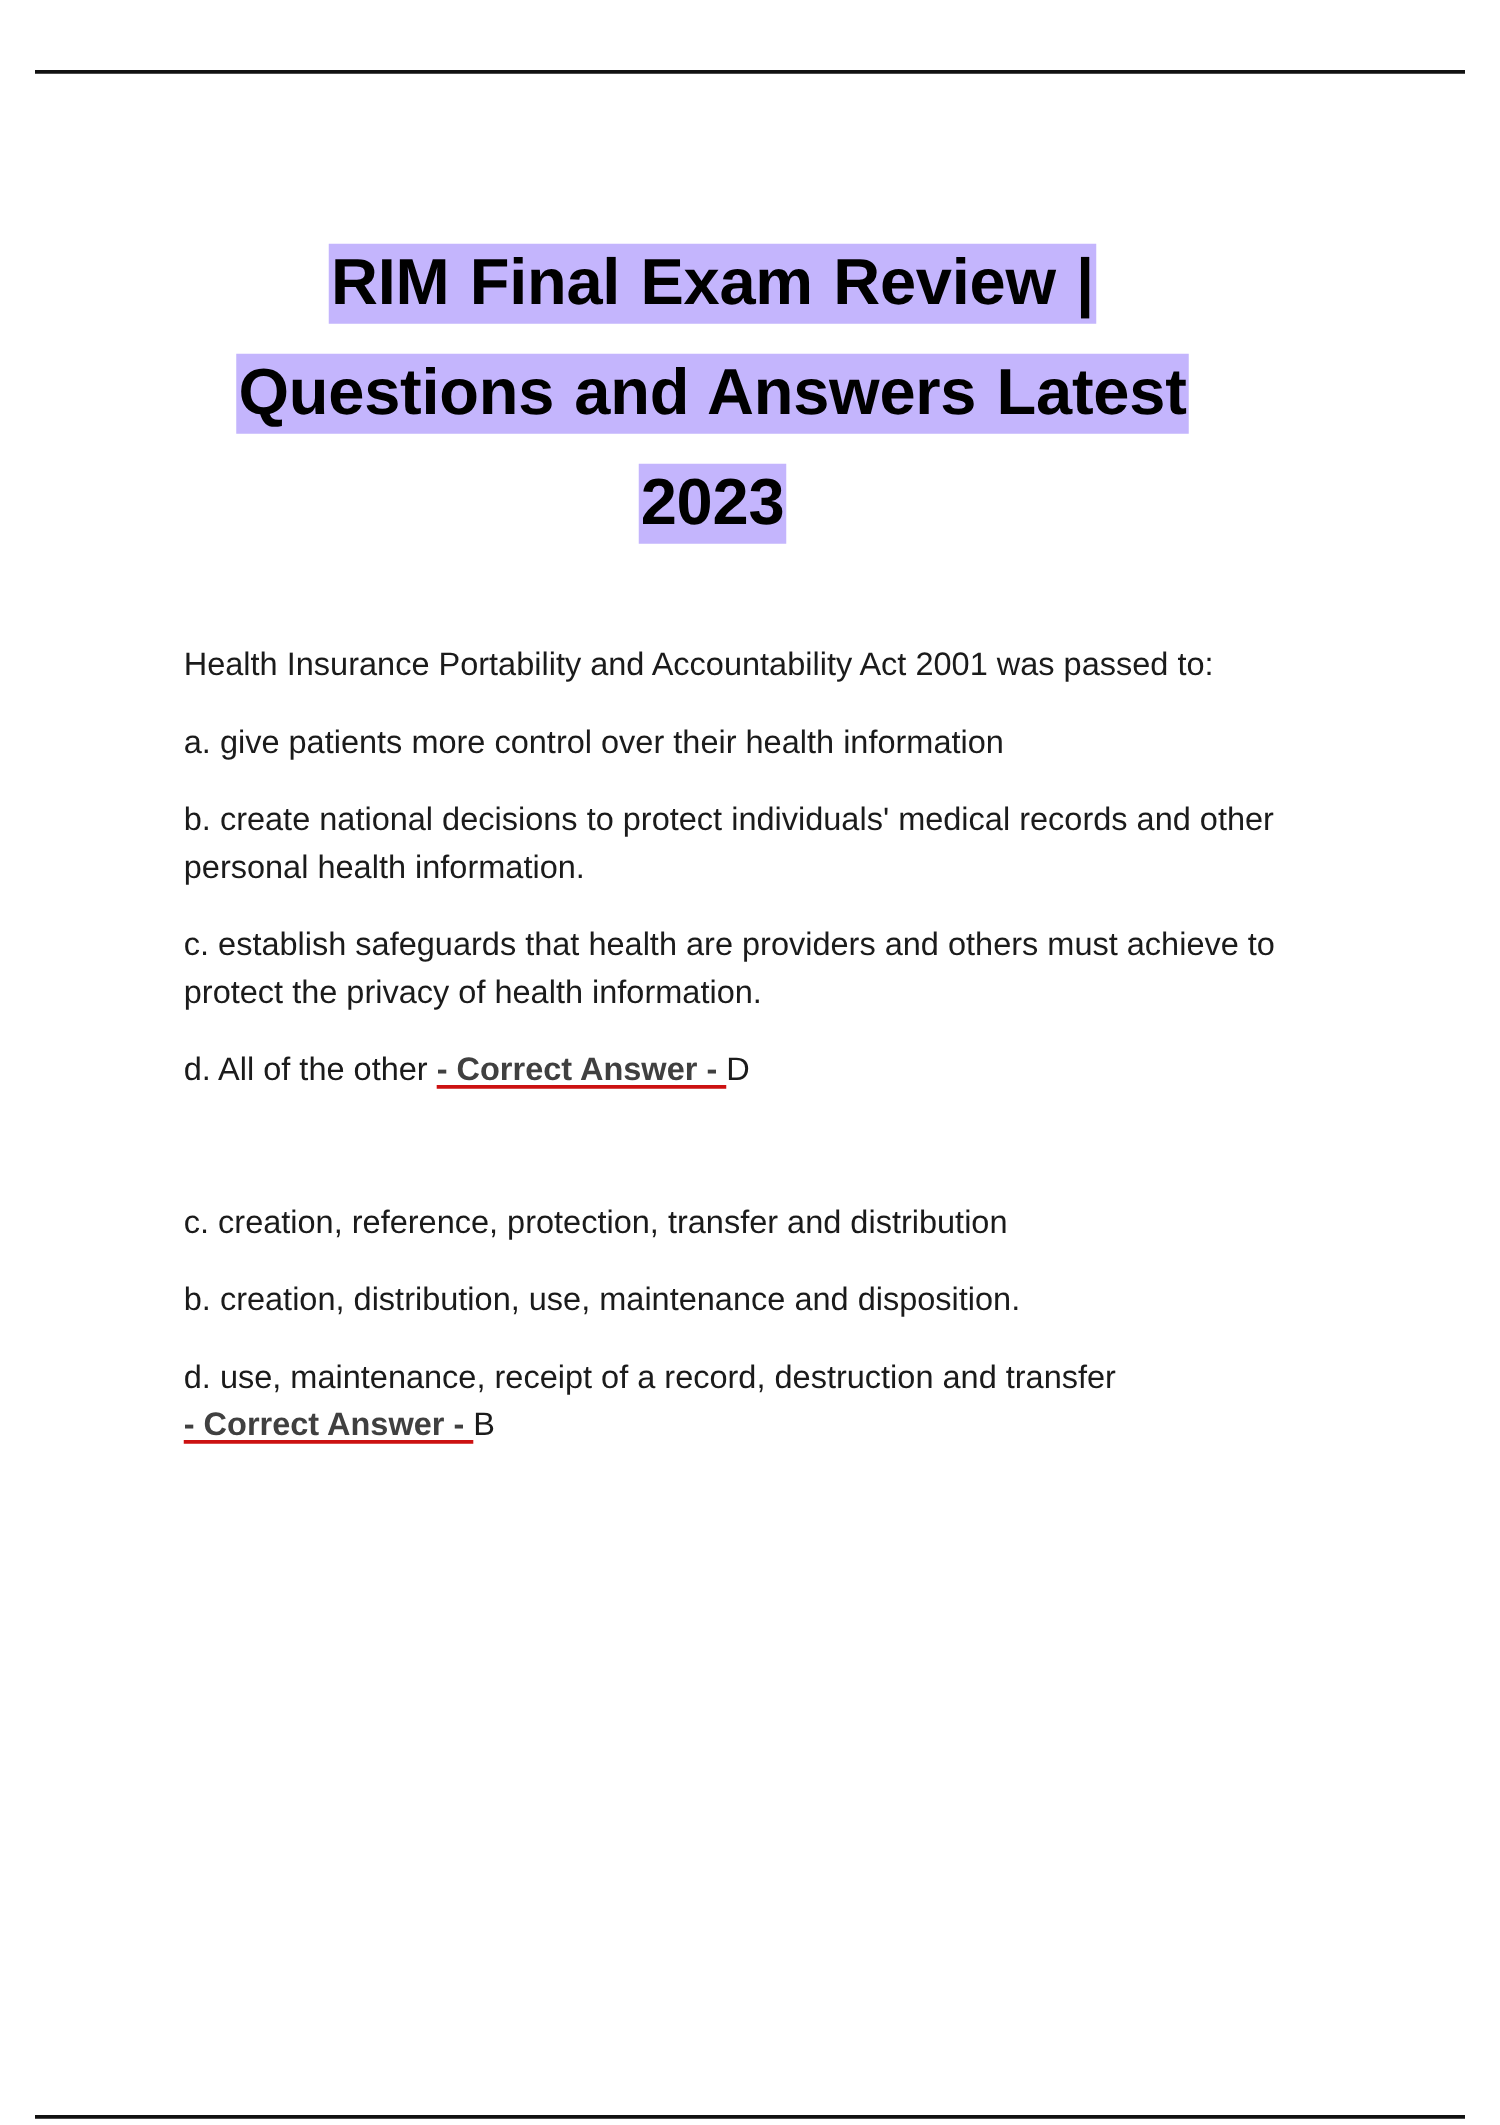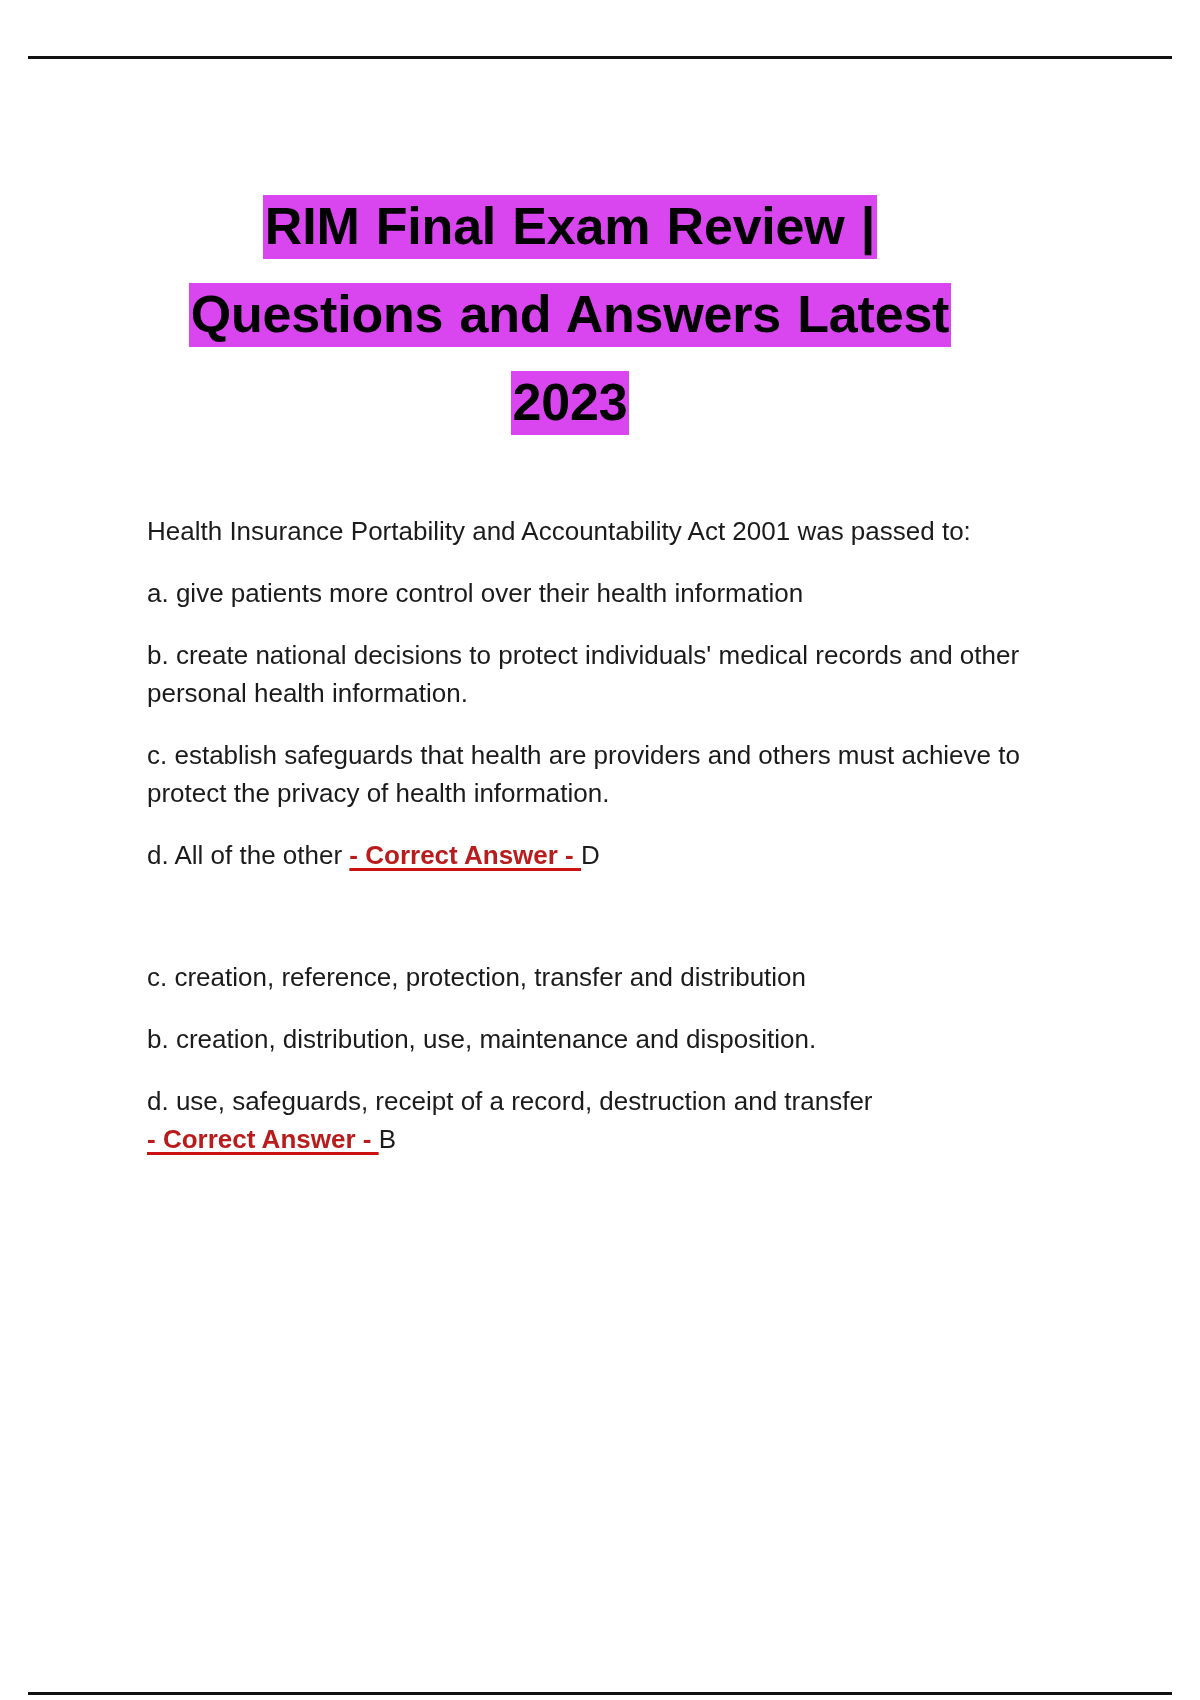--- a/index.html
+++ b/index.html
@@ -49,21 +49,21 @@
     width: 870px;
     text-align: center;
     font-family: "Liberation Sans Narrow", "Liberation Sans", sans-serif;
     font-weight: bold;
     font-size: 52px;
     line-height: 88px;
     letter-spacing: -0.2px;
     word-spacing: 2px;
   }
   .doc-title .hl {
-    background-color: #d946ef;
+    background-color: #c4b5fd;
     padding: 2px 2px 4px 2px;
     box-decoration-break: clone;
     -webkit-box-decoration-break: clone;
   }
 
   
   .body-block {
     position: absolute;
     left: 147px;
     top: 512px;
@@ -73,21 +73,21 @@
   .para {
     margin: 0 0 24px 0;
     font-size: 26px;
     line-height: 38px;
     color: #1b1b1b;
     font-family: "Liberation Sans", sans-serif;
   }
   .spacer-gap { height: 60px; }
 
   .answer-tag {
-    color: #b91c1c;
+    color: #404040;
     font-weight: bold;
     text-decoration: underline;
     text-decoration-color: #cc1111;
     text-decoration-thickness: 3px;
     text-underline-offset: 4px;
     white-space: nowrap;
   }
   .answer-letter {
     color: #1b1b1b;
     font-weight: normal;
@@ -117,19 +117,19 @@
         <p class="para">b. create national decisions to protect individuals' medical records and other personal health information.</p>
         <p class="para">c. establish safeguards that health are providers and others must achieve to protect the privacy of health information.</p>
         <p class="para"><span>d. All of the other </span><span class="answer-tag">- Correct Answer - </span><span class="answer-letter">D</span></p>
       </div>
 
       <div class="spacer-gap"></div>
 
       <div>
         <p class="para">c. creation, reference, protection, transfer and distribution</p>
         <p class="para">b. creation, distribution, use, maintenance and disposition.</p>
-        <p class="para"><span>d. use, safeguards, receipt of a record, destruction and transfer </span><span class="answer-tag">- Correct Answer - </span><span class="answer-letter">B</span></p>
+        <p class="para"><span>d. use, maintenance, receipt of a record, destruction and transfer </span><span class="answer-tag">- Correct Answer - </span><span class="answer-letter">B</span></p>
       </div>
 
     </div>
 
   </div>
 </div>
 
 </body></html>

